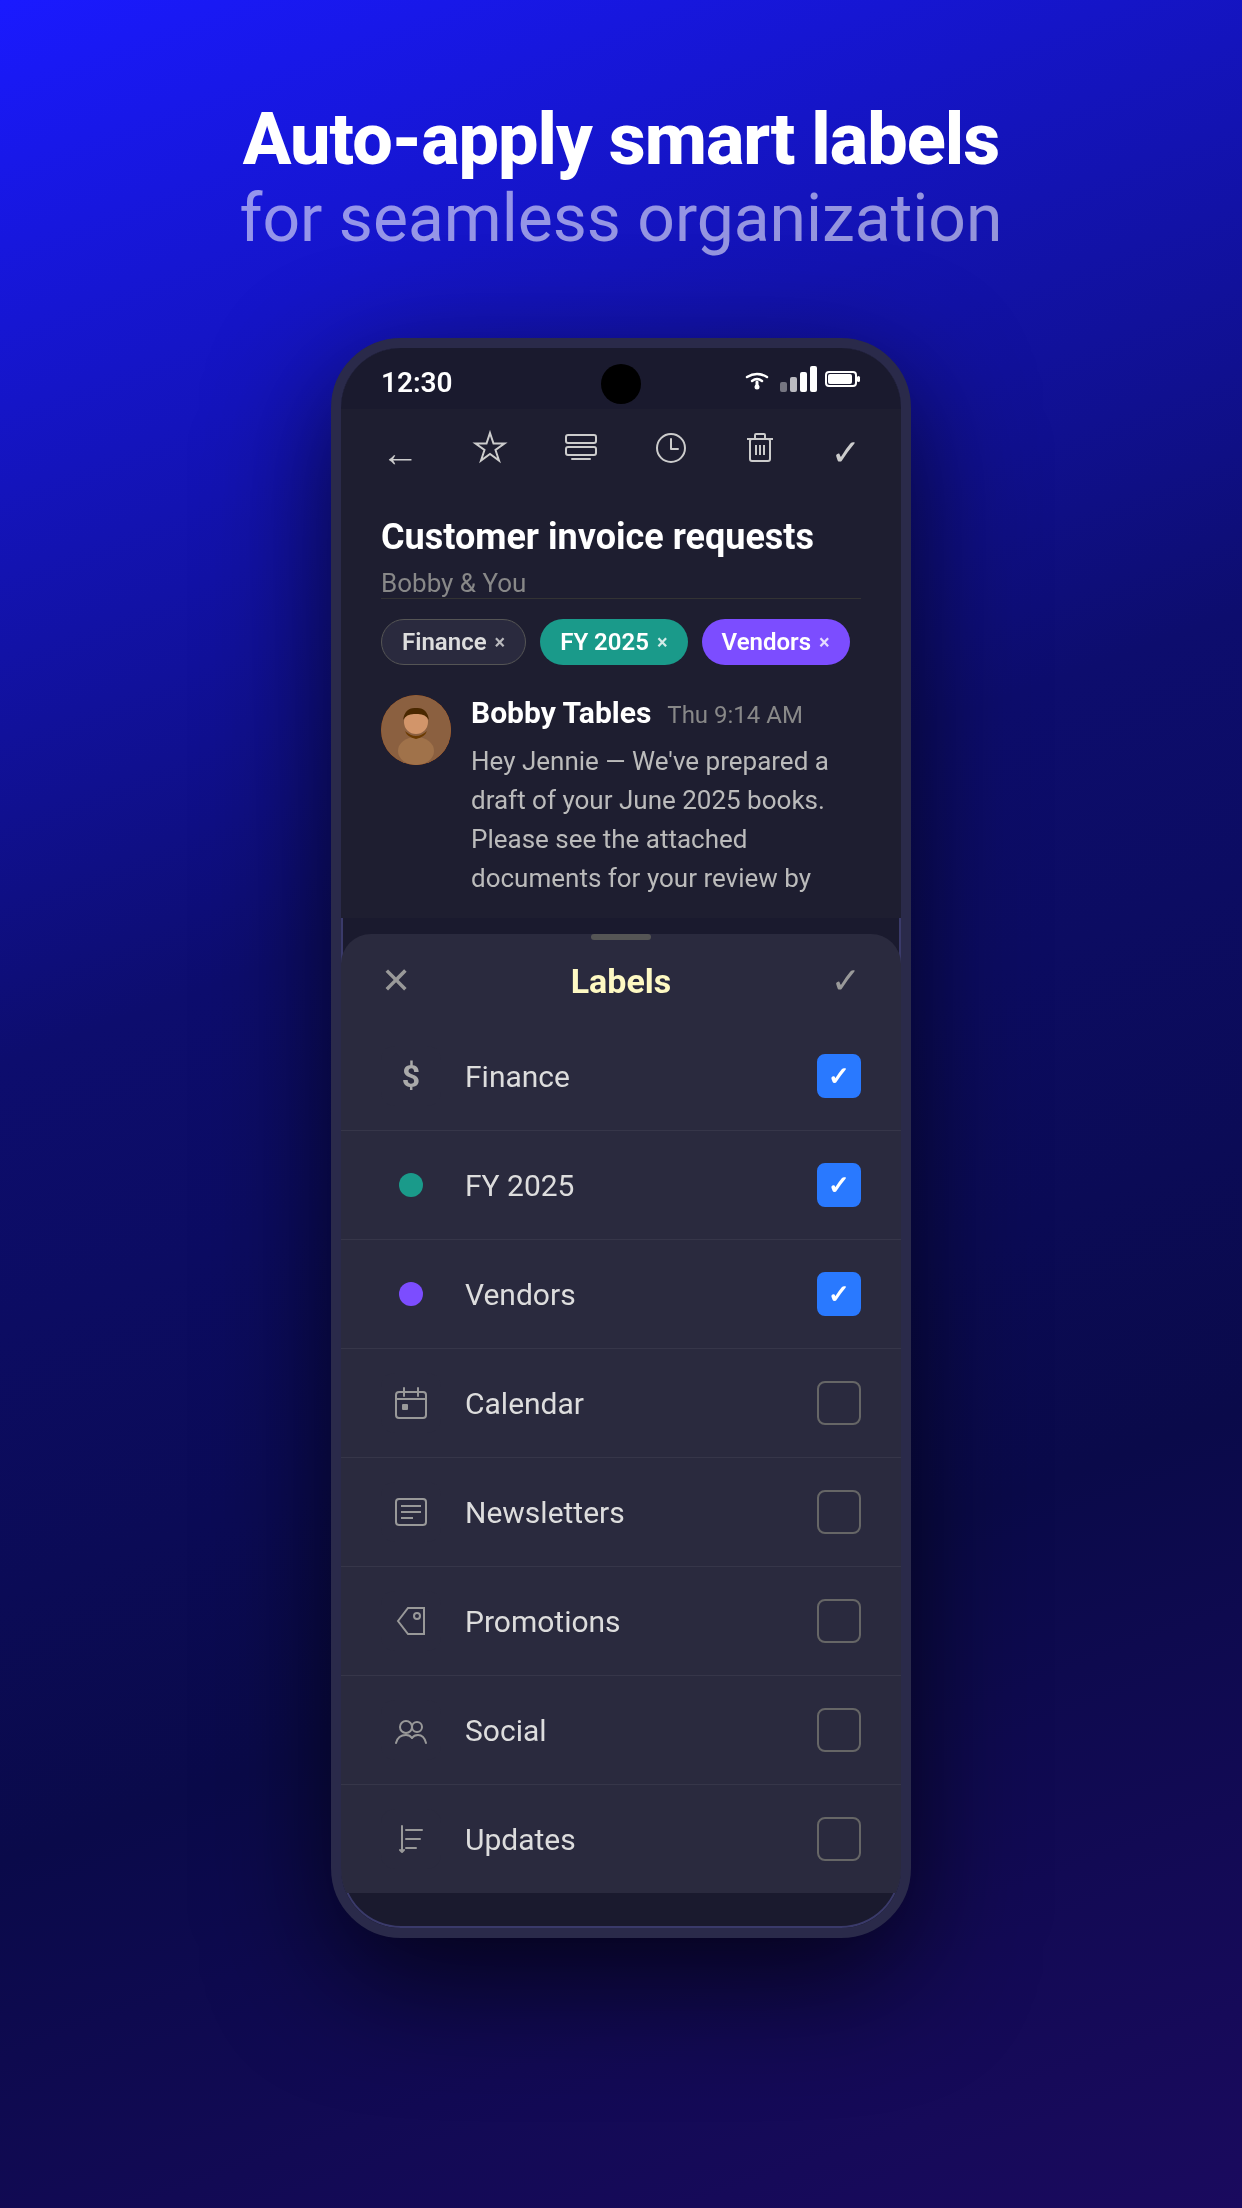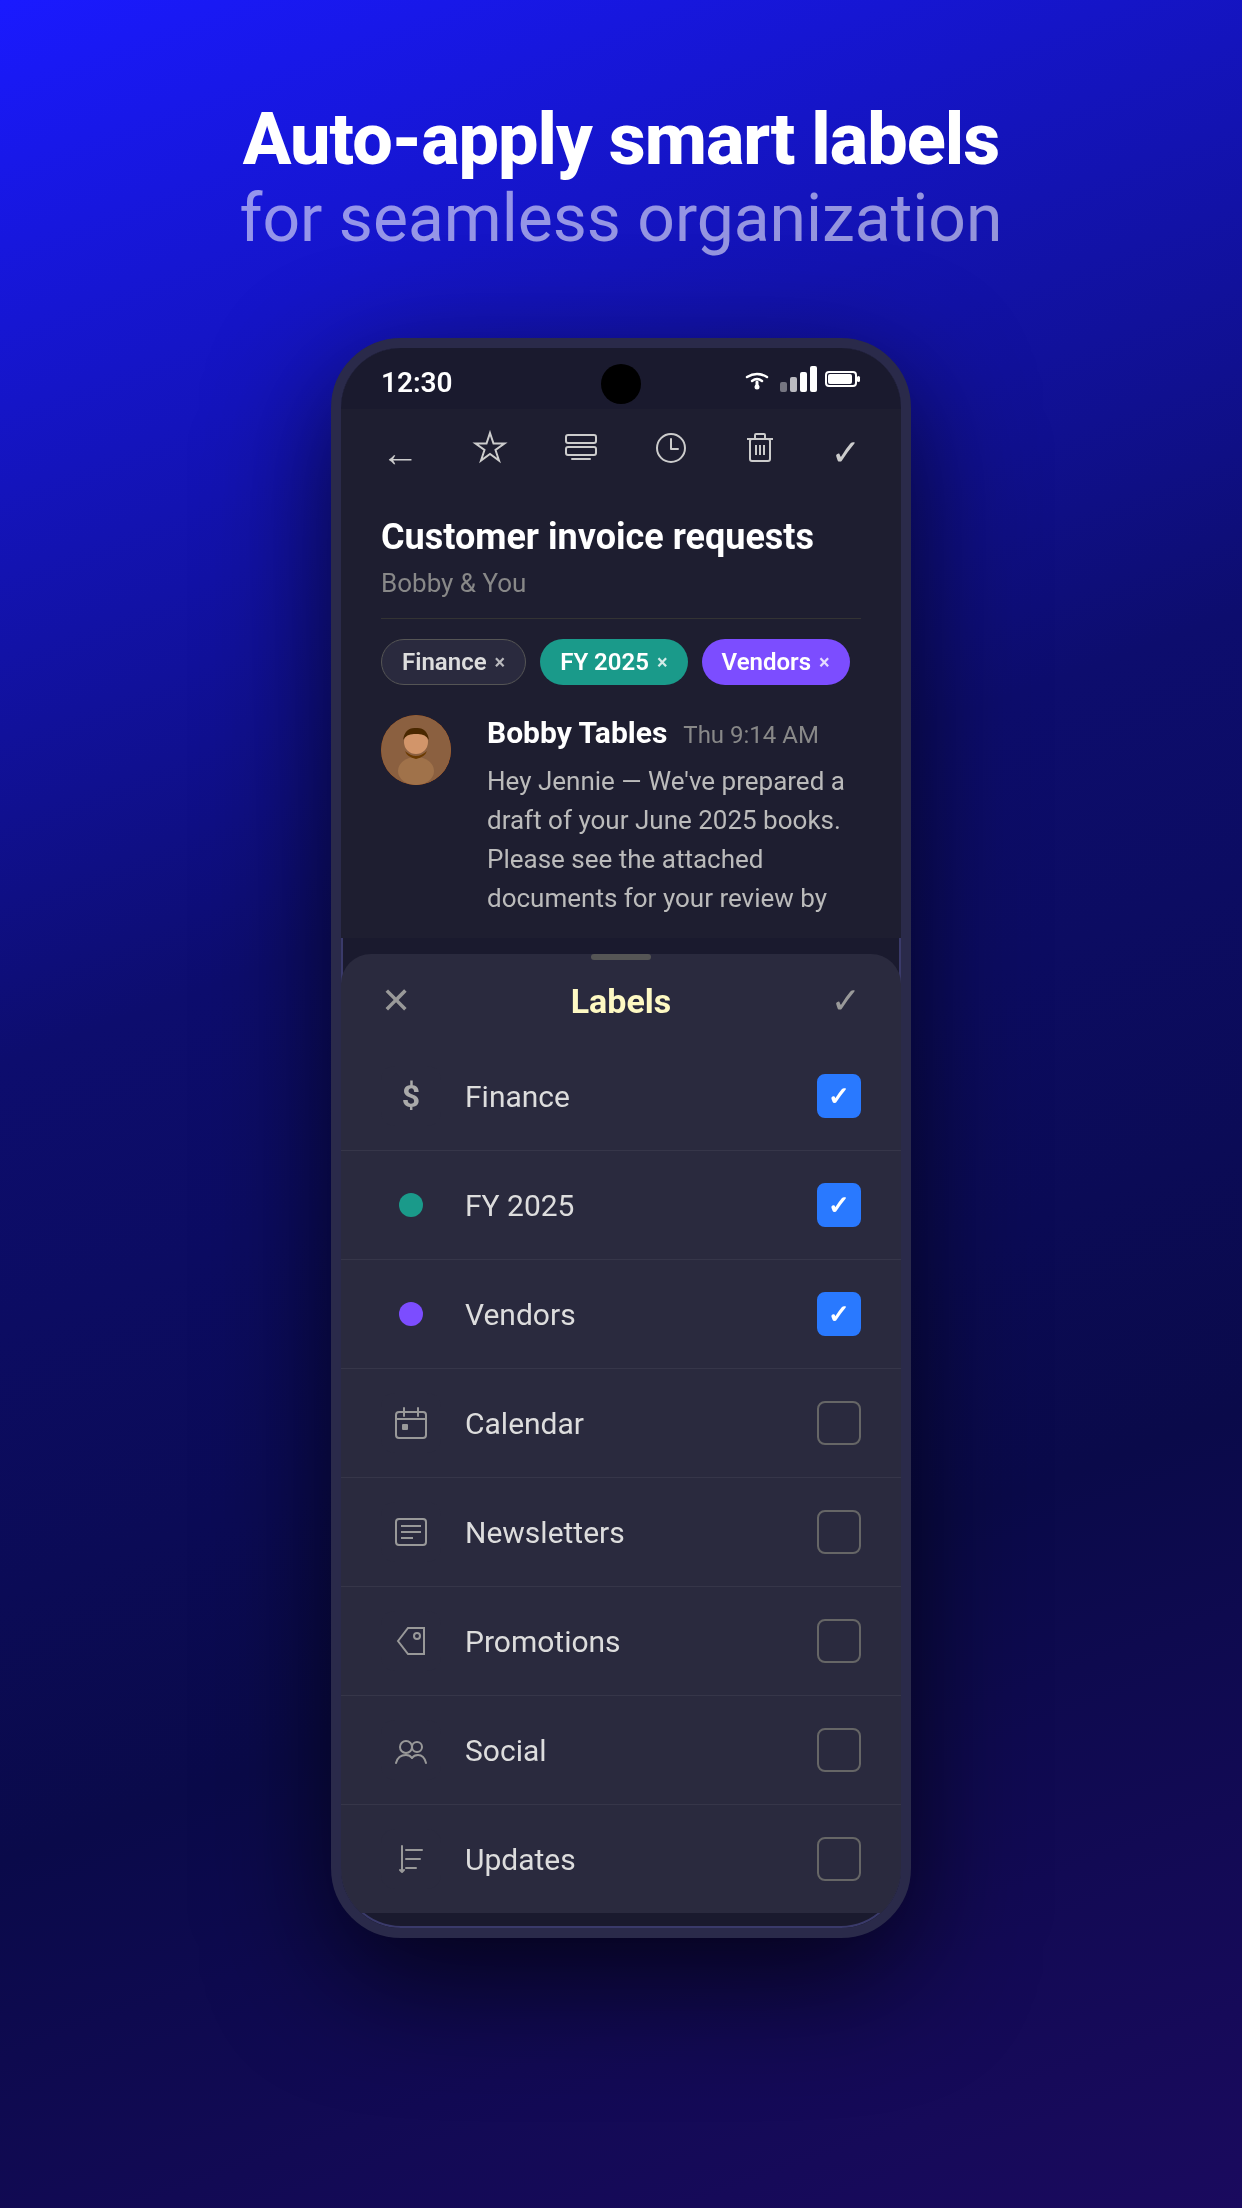--- a/index.html
+++ b/index.html
@@ -113,21 +113,20 @@
       font-size: 36px;
       font-weight: 700;
       color: #ffffff;
       margin-bottom: 10px;
     }
 
     .email-participants {
       font-size: 26px;
       color: #888;
       margin-bottom: 20px;
-      padding-bottom: 20px;
       border-bottom: 1px solid #333;
     }
 
     .email-tags {
       display: flex;
       gap: 14px;
       margin-bottom: 30px;
       flex-wrap: wrap;
     }
 
@@ -159,21 +158,21 @@
 
     .tag-x {
       font-size: 20px;
       opacity: 0.8;
       cursor: pointer;
     }
 
     
     .email-message {
       display: flex;
-      gap: 36px;
+      gap: 20px;
       align-items: flex-start;
     }
 
     .avatar {
       width: 70px;
       height: 70px;
       border-radius: 50%;
       background: linear-gradient(135deg, #8B4513, #D2691E);
       flex-shrink: 0;
       overflow: hidden;

